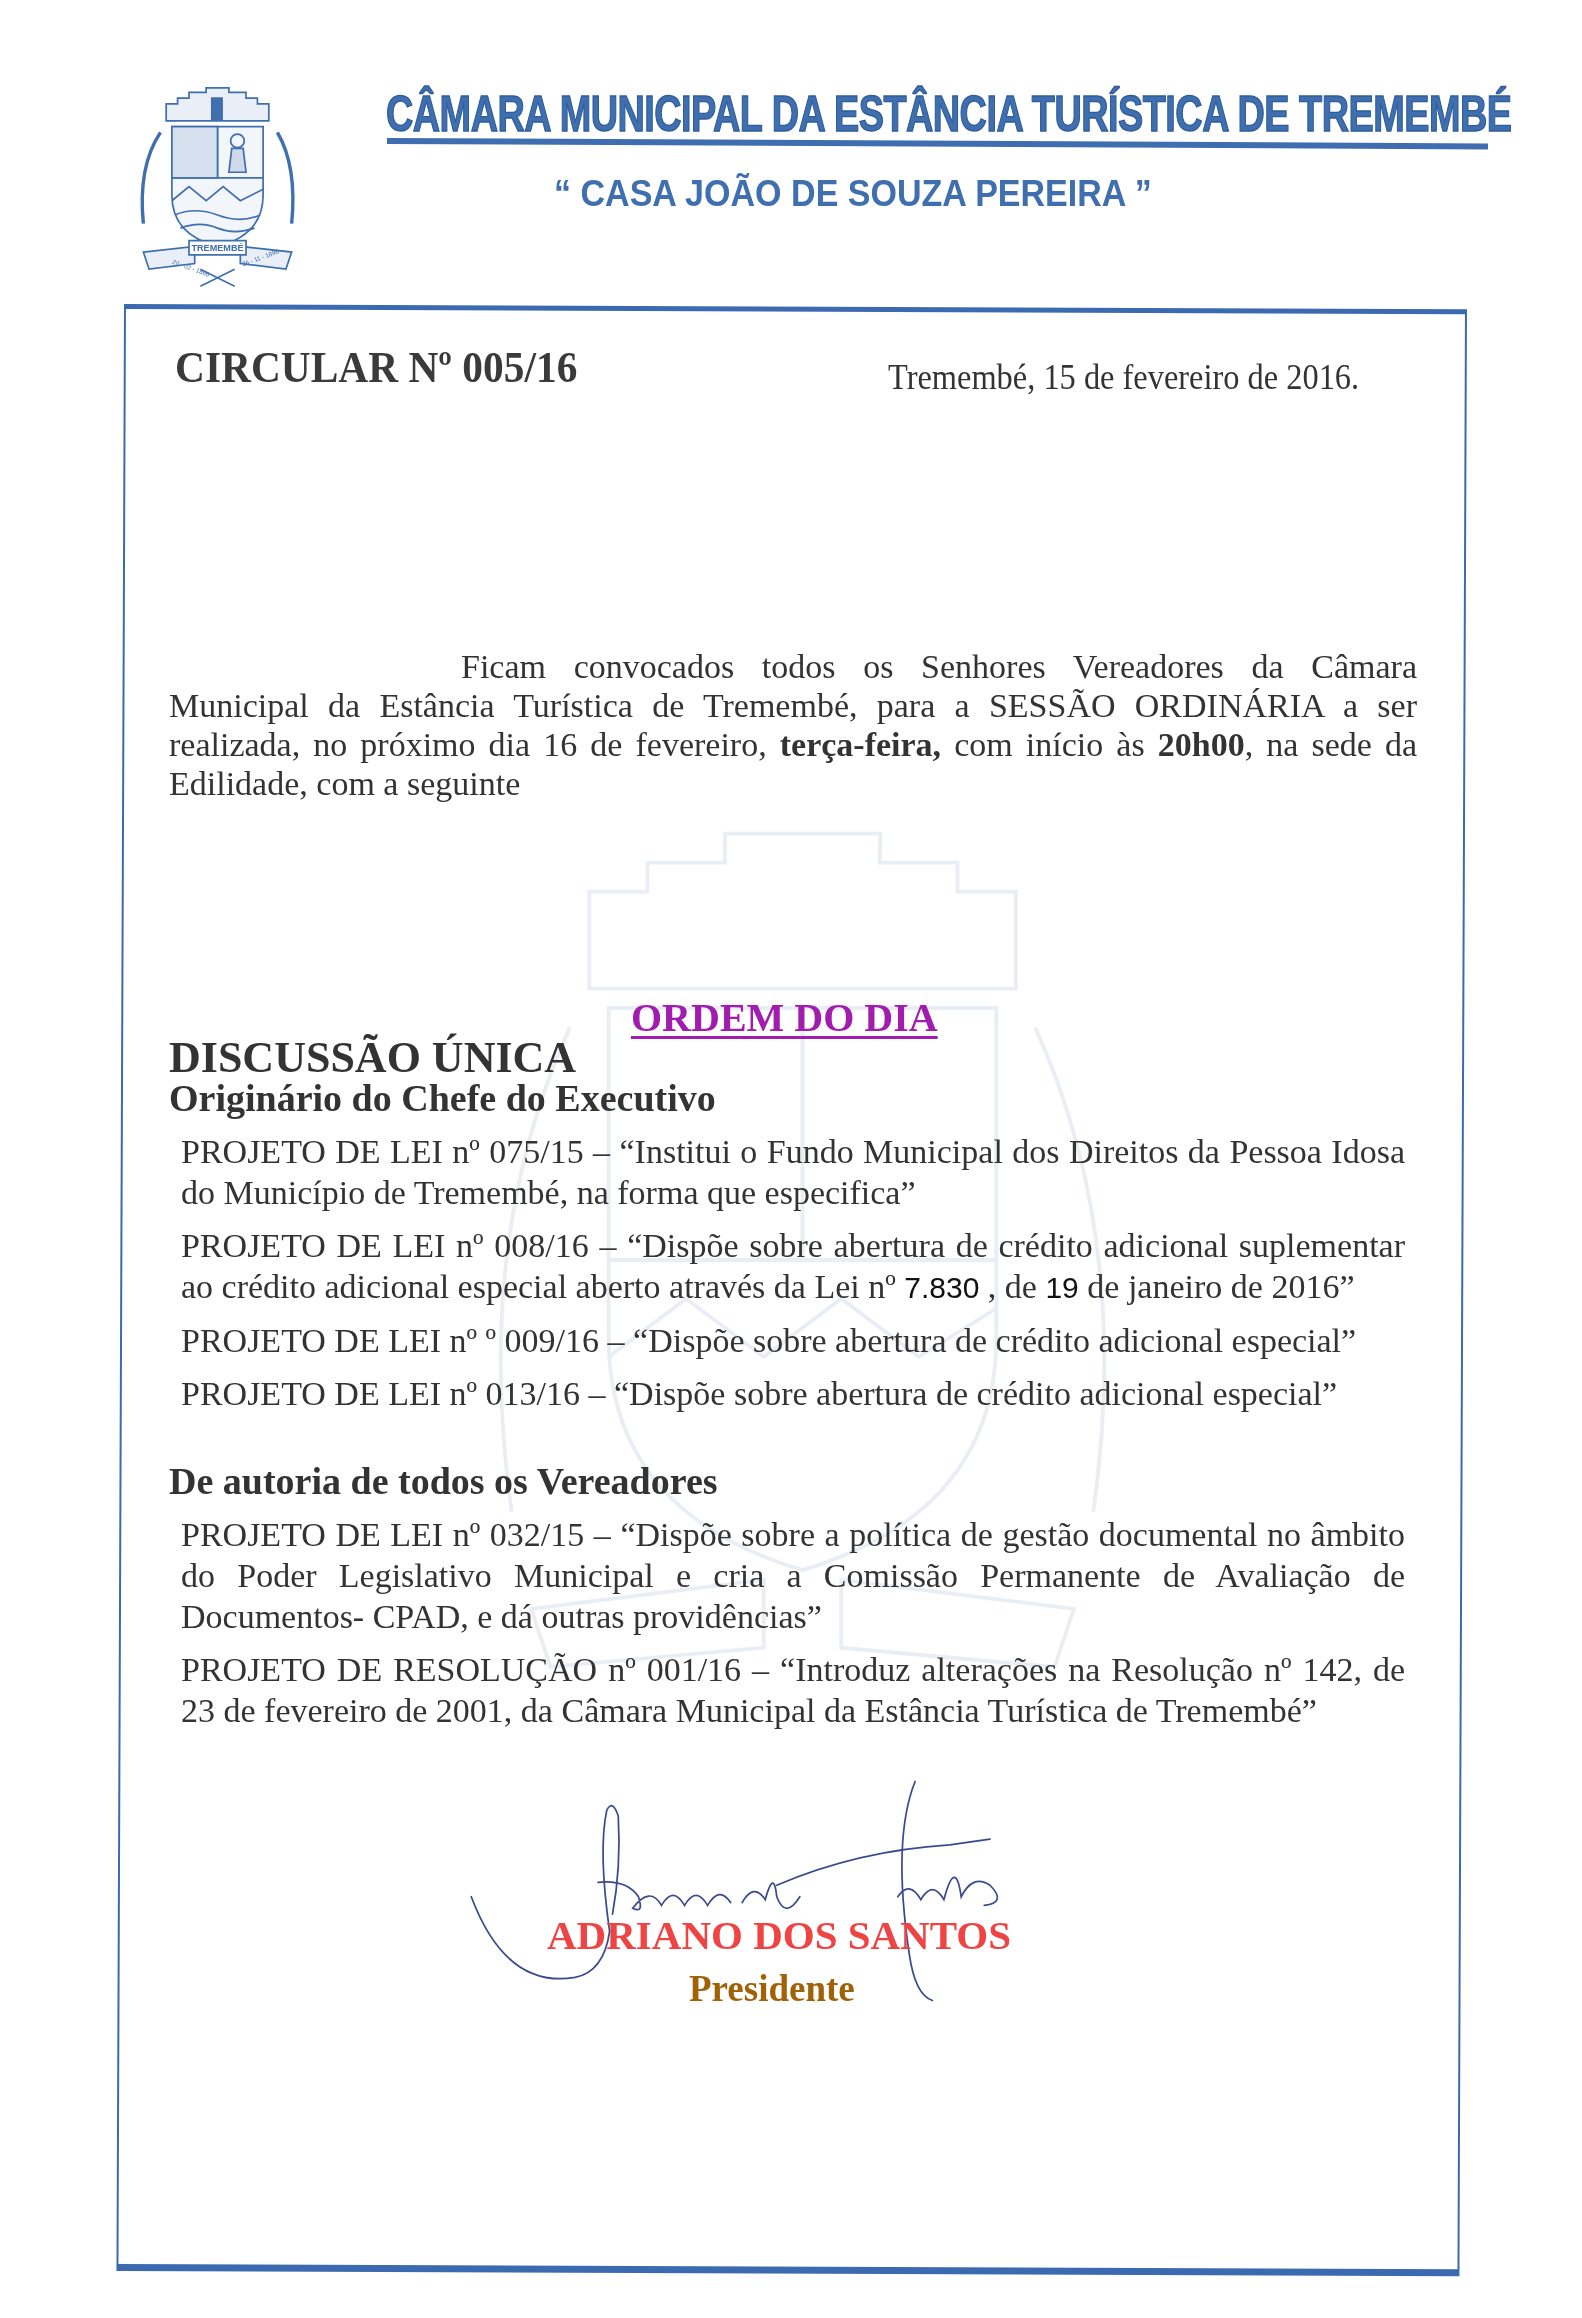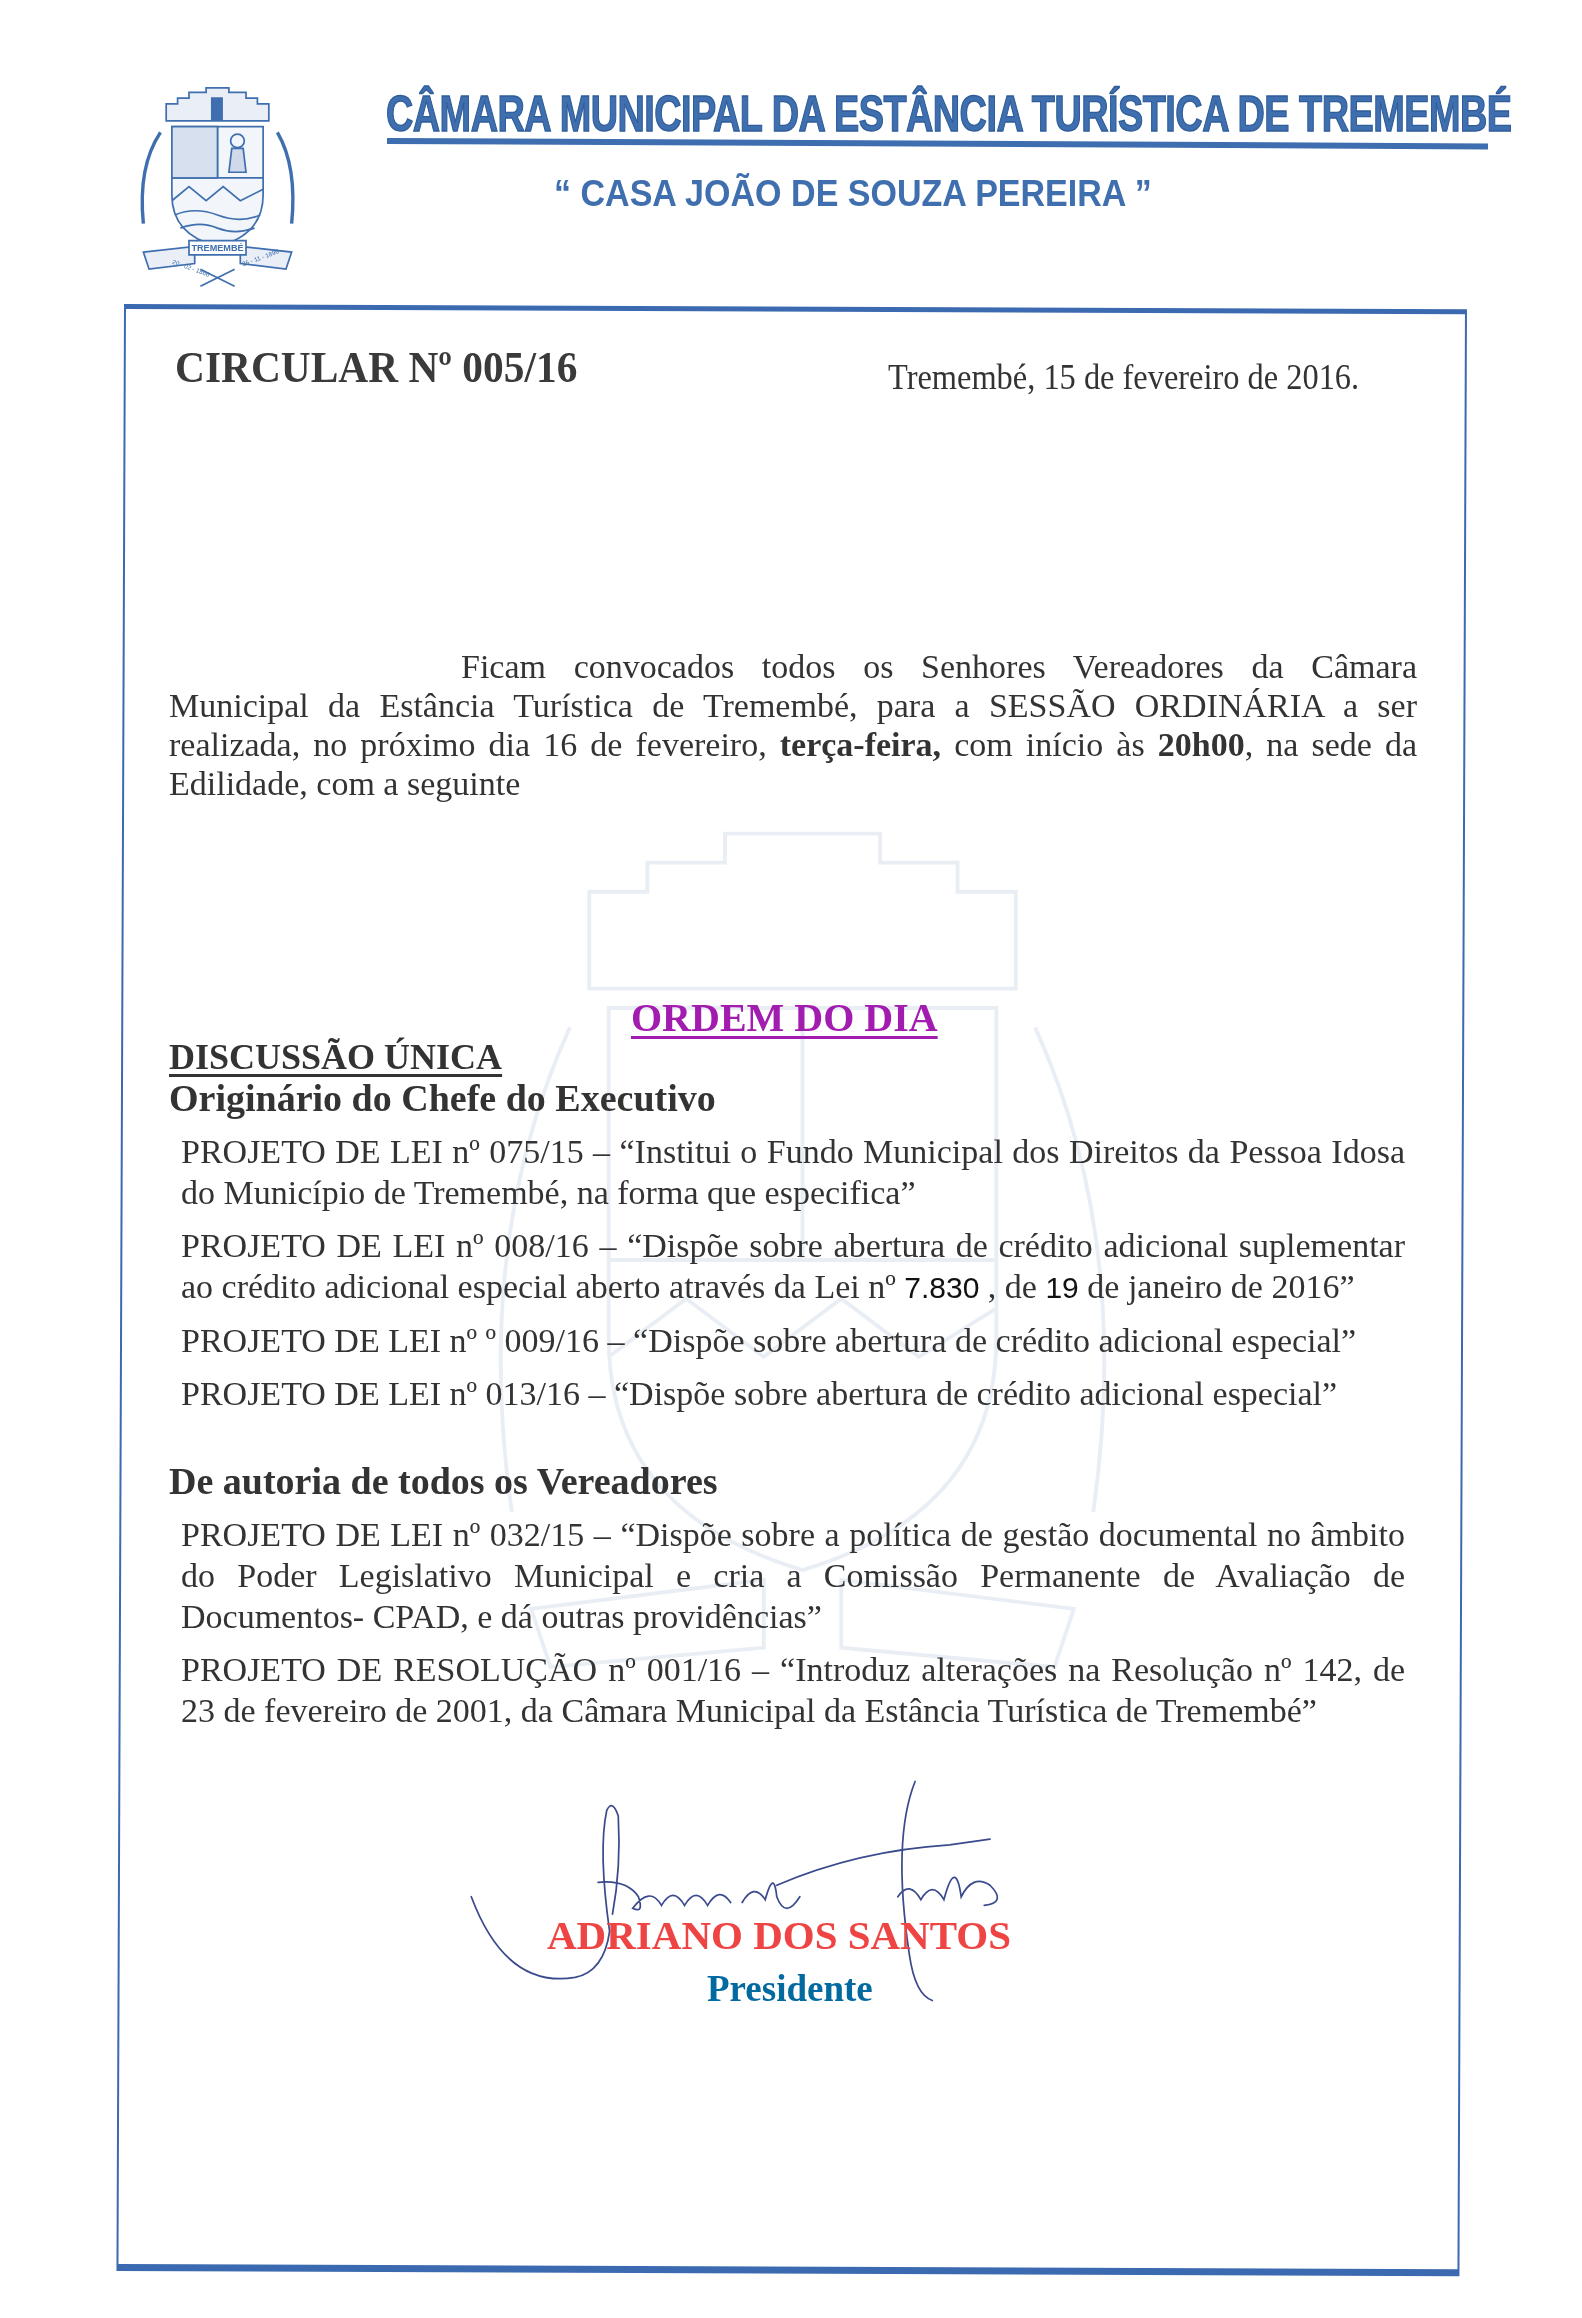--- a/index.html
+++ b/index.html
@@ -34,31 +34,31 @@
                white-space: nowrap; transform: scaleX(0.9); transform-origin: left top; }
 
   .body-text { position: absolute; left: 169px; width: 1248px; font-size: 34px; line-height: 39px;
                text-align: justify; color: #333; }
   .intro { top: 647px; text-indent: 292px; }
   .intro b { font-weight: bold; }
 
   .ordem { position: absolute; left: 631px; top: 994px; font-size: 40px; font-weight: bold;
            text-decoration: underline; text-decoration-thickness: 3.1px; text-underline-offset: 5px; color: #a21caf; }
   .list { top: 1037px; line-height: 41px; }
-  .sec-title { font-weight: bold; text-decoration: underline; text-decoration-thickness: 3.1px;
-               text-underline-offset: 5px; font-size: 36px; }
+  .sec-title { font-weight: bold; text-decoration-thickness: 3.1px;
+               text-underline-offset: 5px; font-size: 44px; }
   .sub-title { font-weight: bold; font-size: 38px; }
   .item { margin: 12px; }
   .gap { height: 35px; }
   .num { font-family: "Liberation Sans", "DejaVu Sans", sans-serif; font-size: 30px; color: #111; }
 
   .signature { position: absolute; left: 454px; top: 1773px; width: 634px; height: 236px; }
   .sig-name { position: absolute; left: 547px; top: 1911px; font-size: 41px; font-weight: bold;
               color: #ef4444; white-space: nowrap; text-align: right; }
-  .sig-role { position: absolute; left: 707px; top: 1967px; font-size: 37px; font-weight: bold; color: #0369a1; }
+  .sig-role { position: absolute; left: 689px; top: 1967px; font-size: 37px; font-weight: bold; color: #a16207; }
 </style>
 </head>
 <body>
 
 <svg class="crest" viewBox="0 0 340 370">
   <g fill="none" stroke="#3f6fae" stroke-width="3">
     <path d="M80 70 L80 40 L100 40 L100 30 L120 30 L120 20 L150 20 L150 12 L190 12 L190 20 L220 20 L220 30 L240 30 L240 40 L260 40 L260 70 Z" fill="#e9eef7"></path>
     <rect x="160" y="30" width="18" height="38" fill="#3f6fae"></rect>
     <path d="M90 80 L250 80 L250 200 Q250 270 170 290 Q90 270 90 200 Z" fill="#f2f5fa"></path>
     <line x1="170" y1="80" x2="170" y2="170"></line>

